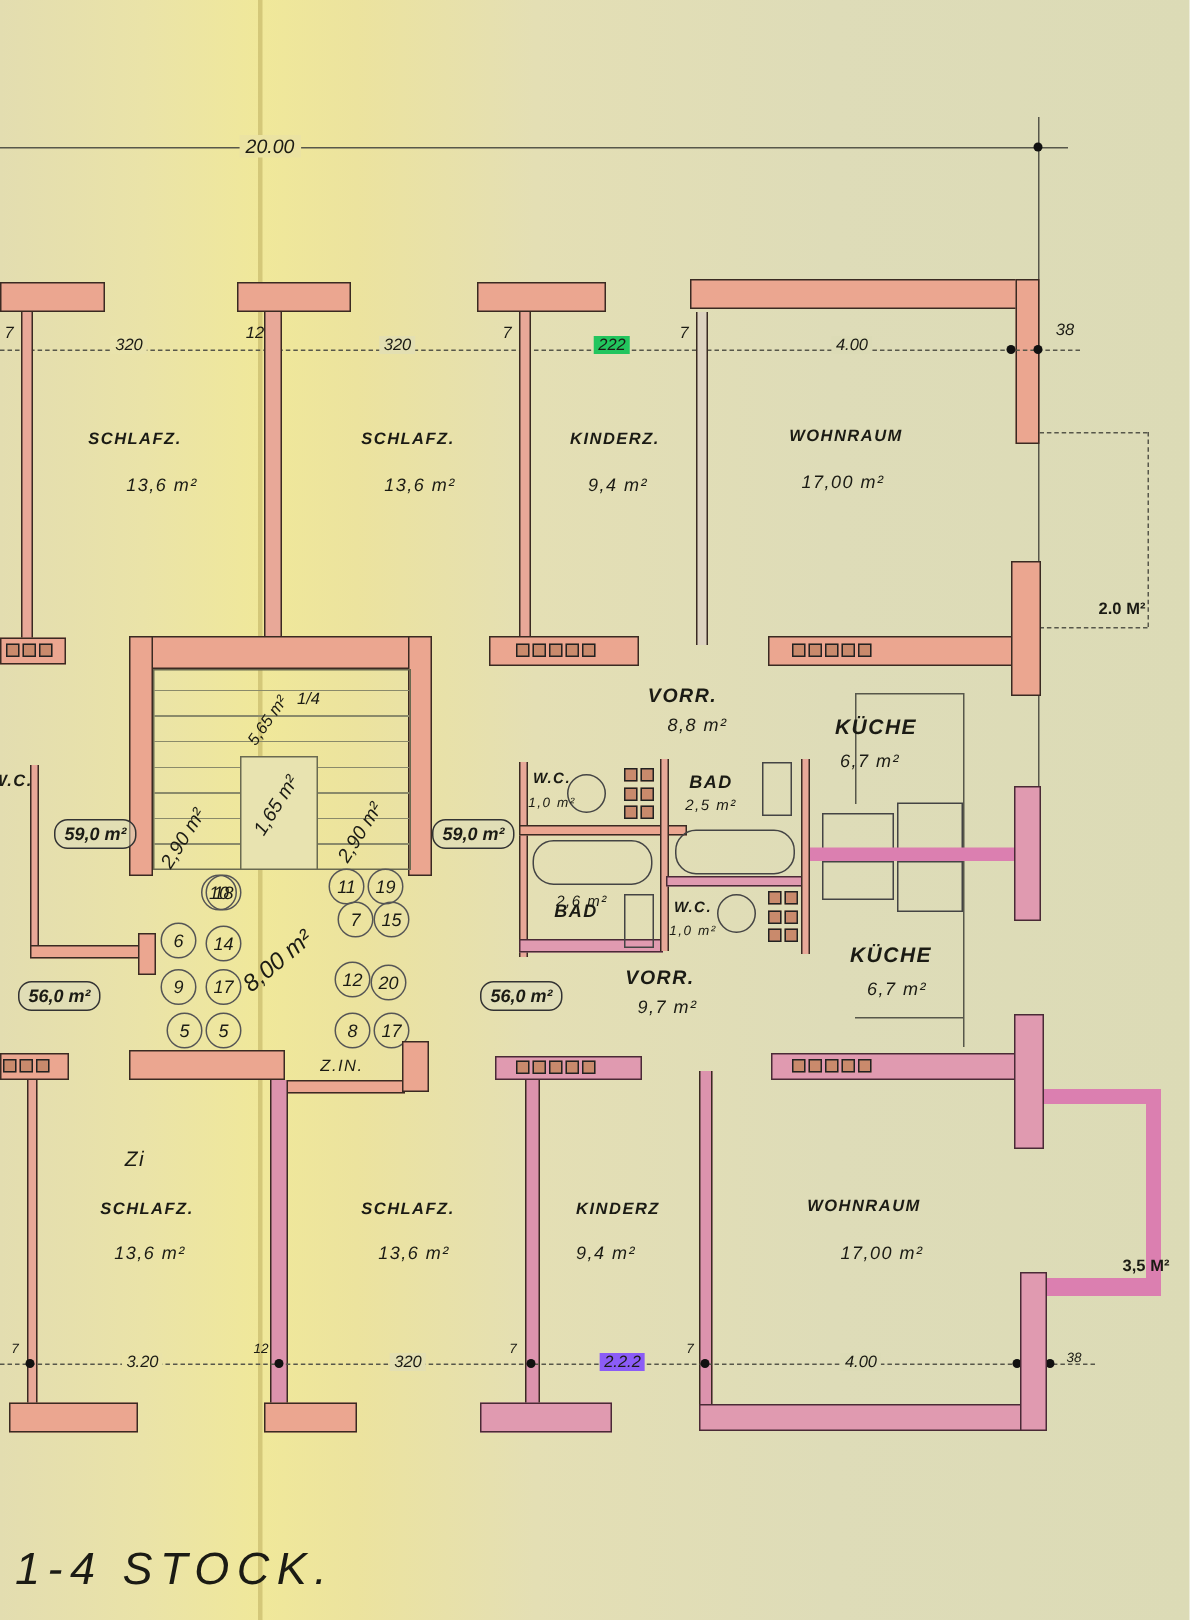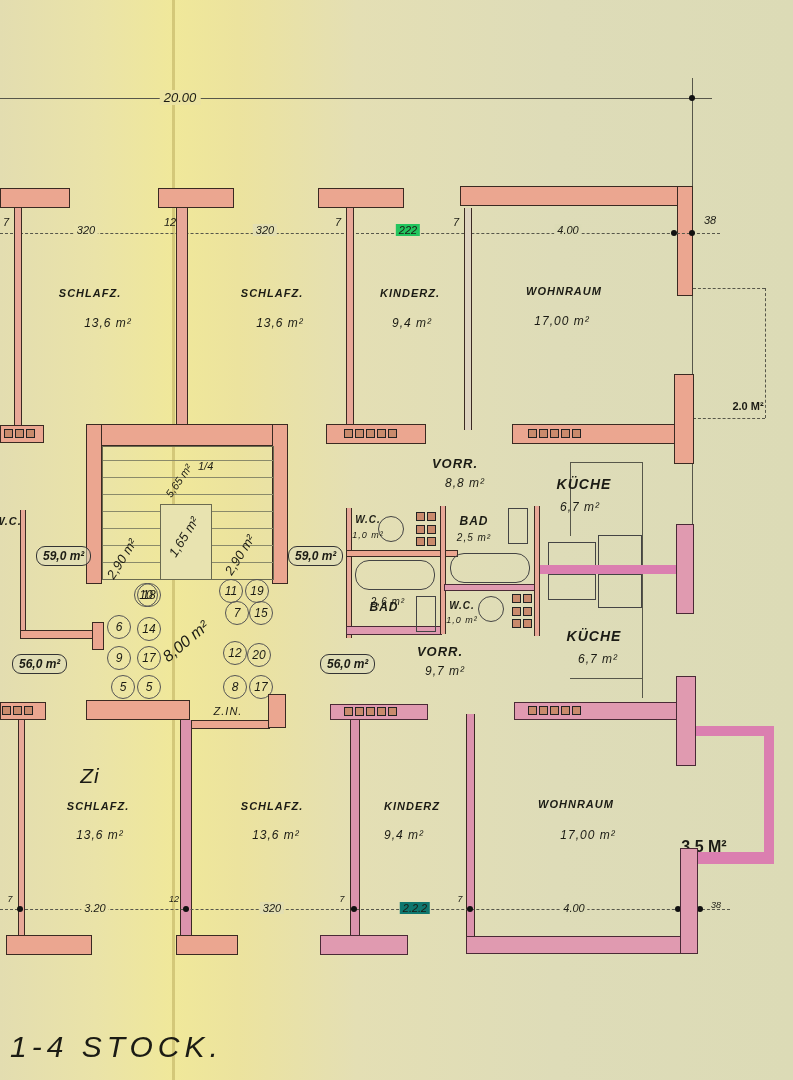--- a/index.html
+++ b/index.html
@@ -229,23 +229,23 @@
 <div class="wall pink" style="left:676px;top:676px;width:20px;height:90px;"></div>
 
 <div class="thin" style="left:18px;top:720px;width:7px;height:218px;"></div>
 <div class="thin pink" style="left:180px;top:720px;width:12px;height:218px;"></div>
 <div class="thin pink" style="left:350px;top:720px;width:10px;height:218px;"></div>
 <div class="thin pink" style="left:466px;top:714px;width:9px;height:232px;"></div>
 
 <div class="pipe" style="left:696px;top:726px;width:76px;height:10px;"></div>
 <div class="pipe" style="left:764px;top:726px;width:10px;height:136px;"></div>
 <div class="pipe" style="left:696px;top:852px;width:78px;height:12px;"></div>
-<div class="dimtxt" style="left:704px;top:838px;font-weight:bold;font-style:normal;font-size:16px;">3,5 M²</div>
-
-<div class="lbl" style="left:90px;top:764px;font-size:21px;font-weight:normal;">Zi</div>
+<div class="dimtxt" style="left:764px;top:838px;font-weight:bold;font-style:normal;font-size:11px;">3,5 M²</div>
+
+<div class="lbl" style="left:90px;top:764px;font-size:14px;font-weight:normal;">Zi</div>
 <div class="lbl room" style="left:98px;top:800px;">SCHLAFZ.</div>
 <div class="lbl area" style="left:100px;top:828px;">13,6 m²</div>
 <div class="lbl room" style="left:272px;top:800px;">SCHLAFZ.</div>
 <div class="lbl area" style="left:276px;top:828px;">13,6 m²</div>
 <div class="lbl room" style="left:412px;top:800px;">KINDERZ</div>
 <div class="lbl area" style="left:404px;top:828px;">9,4 m²</div>
 <div class="lbl room" style="left:576px;top:798px;">WOHNRAUM</div>
 <div class="lbl area" style="left:588px;top:828px;">17,00 m²</div>
 
 <div class="dim" style="left:0;top:909px;width:730px;"></div>
@@ -253,21 +253,21 @@
 <div class="dot" style="left:186px;top:909px;"></div>
 <div class="dot" style="left:354px;top:909px;"></div>
 <div class="dot" style="left:470px;top:909px;"></div>
 <div class="dot" style="left:678px;top:909px;"></div>
 <div class="dot" style="left:700px;top:909px;"></div>
 <div class="dimtxt" style="left:10px;top:894px;font-size:9px;">7</div>
 <div class="dimtxt" style="left:95px;top:902px;background:#eae3a8;padding:0 3px;">3.20</div>
 <div class="dimtxt" style="left:174px;top:894px;font-size:9px;">12</div>
 <div class="dimtxt" style="left:272px;top:902px;background:#e3dfb2;padding:0 3px;">320</div>
 <div class="dimtxt" style="left:342px;top:894px;font-size:9px;">7</div>
-<div class="dimtxt" style="left:415px;top:902px;background:#0f766e;padding:0 3px;">2.2.2</div>
+<div class="dimtxt" style="left:415px;top:902px;background:#8b5cf6;padding:0 3px;">2.2.2</div>
 <div class="dimtxt" style="left:460px;top:894px;font-size:9px;">7</div>
 <div class="dimtxt" style="left:574px;top:902px;background:#dcdbb6;padding:0 3px;">4.00</div>
 <div class="dimtxt" style="left:716px;top:900px;font-size:9px;">38</div>
 
 <div class="wall" style="left:6px;top:935px;width:86px;height:20px;"></div>
 <div class="wall" style="left:176px;top:935px;width:62px;height:20px;"></div>
 <div class="wall pink" style="left:320px;top:935px;width:88px;height:20px;"></div>
 <div class="wall pink" style="left:466px;top:936px;width:232px;height:18px;"></div>
 <div class="wall pink" style="left:680px;top:848px;width:18px;height:106px;"></div>
 

